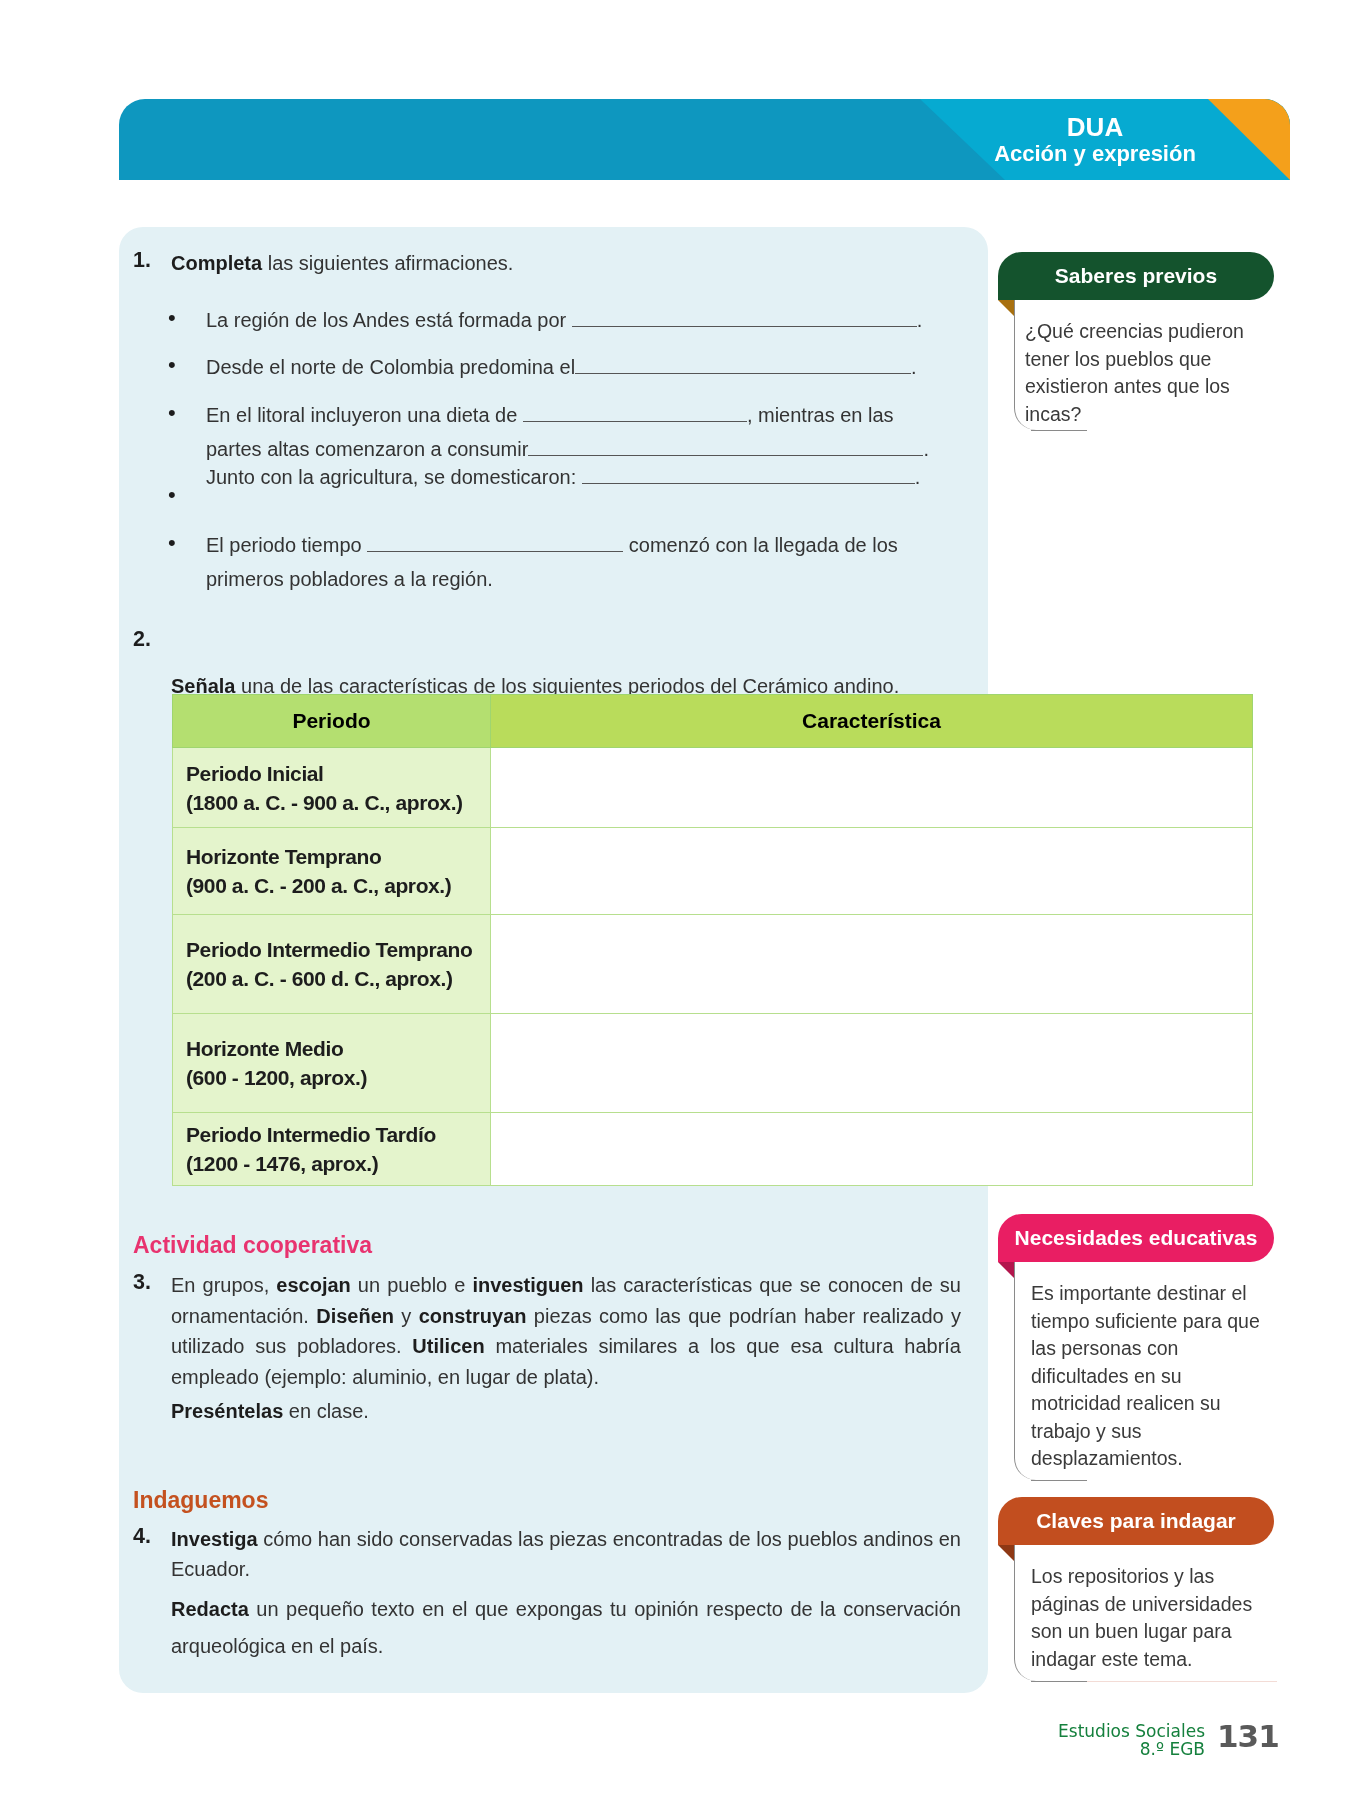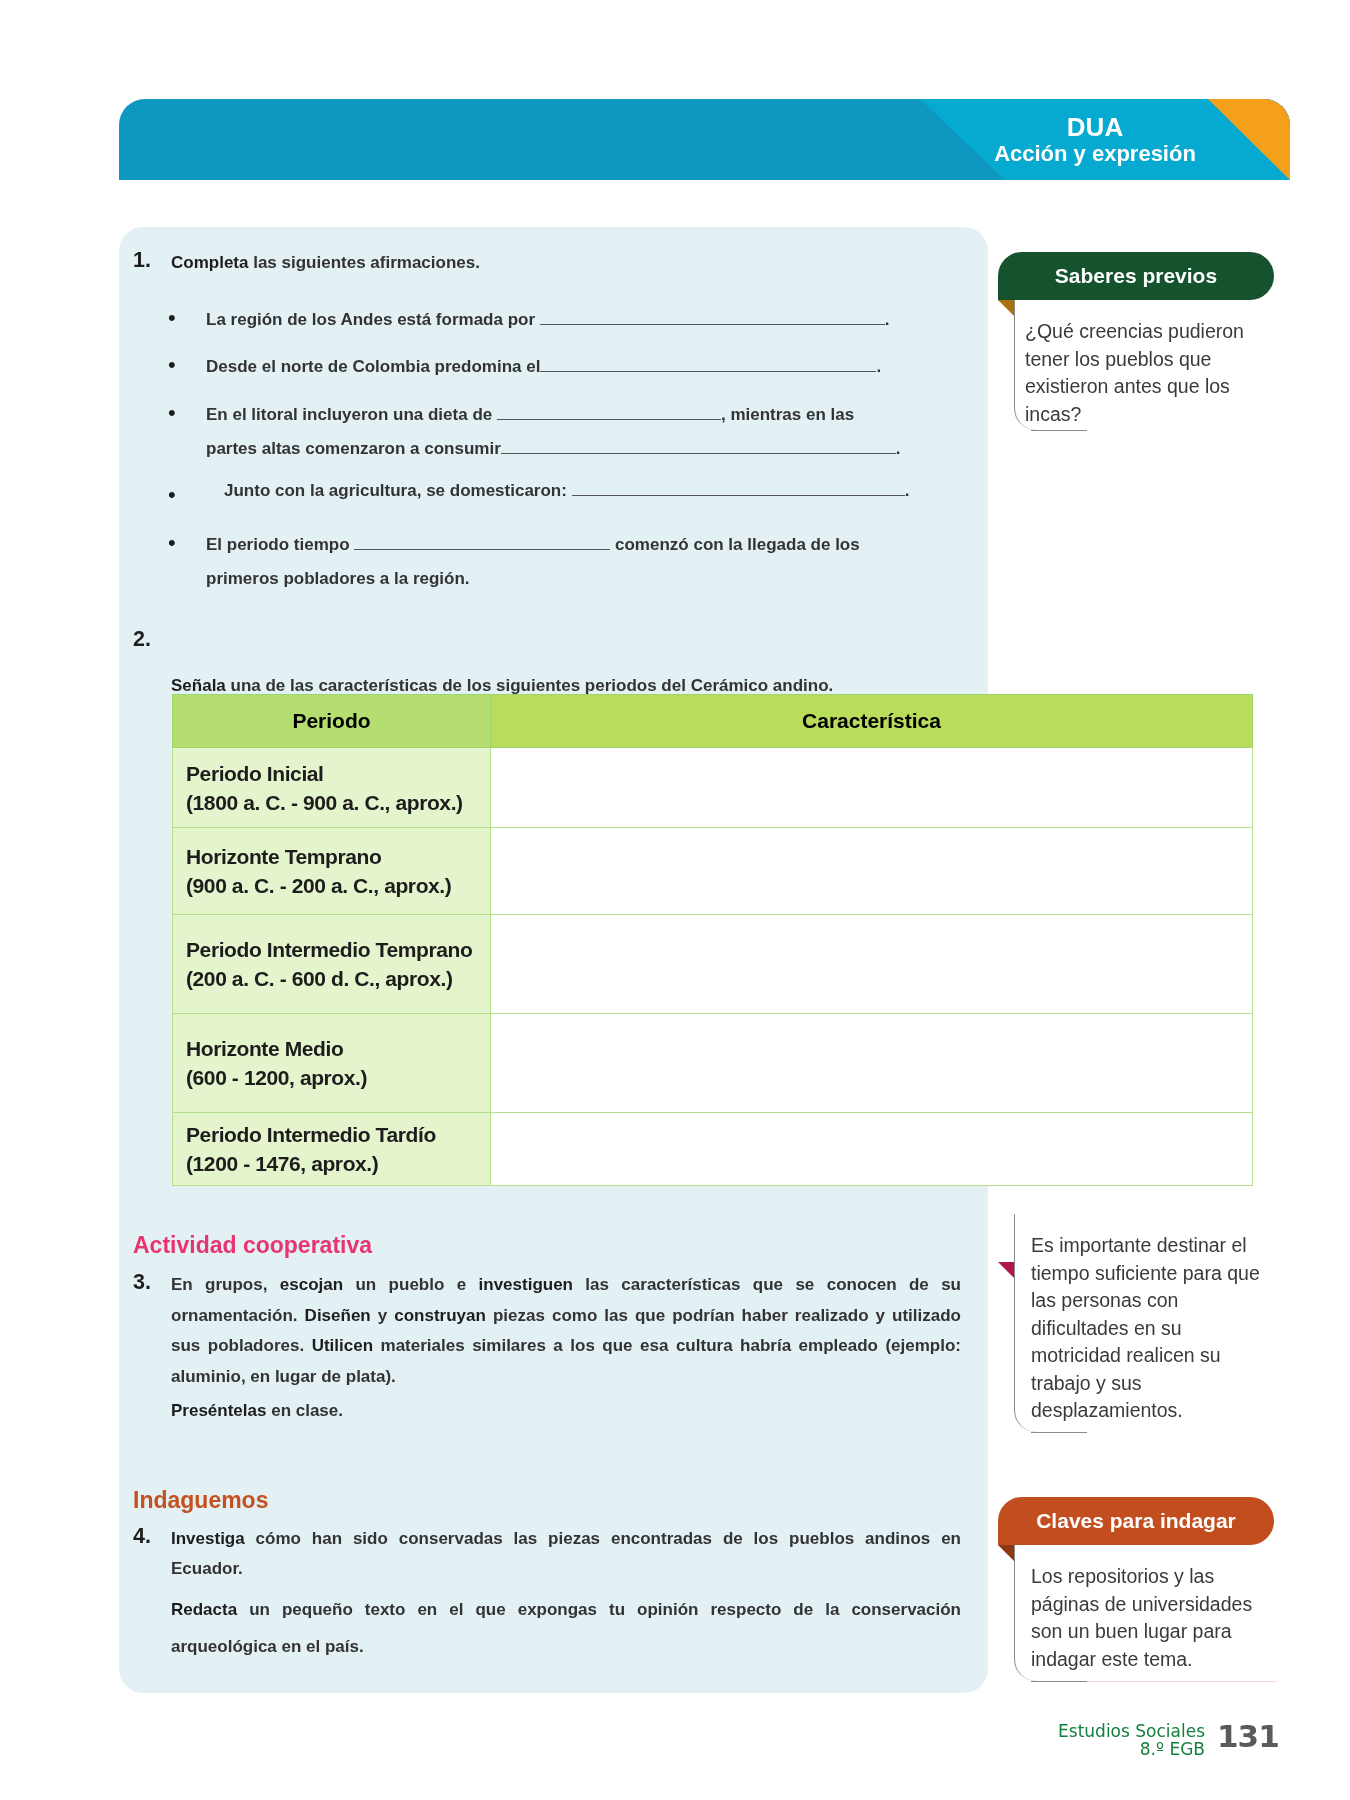--- a/index.html
+++ b/index.html
@@ -16,21 +16,21 @@
   .header .title { position: absolute; left: 22px; top: 20px; color: #fff;
     font-size: 39px; font-family: "DejaVu Sans", sans-serif; letter-spacing: 0.3px; }
   .header .dua { position: absolute; right: 85px; top: 14px; width: 220px; text-align: center; color: #fff; }
   .header .dua .d1 { font-size: 26px; font-weight: bold; line-height: 28px; }
   .header .dua .d2 { font-size: 22px; font-weight: bold; line-height: 26px; }
 
   
   .panel { position: absolute; left: 119px; top: 227px; width: 869px; height: 1466px;
     background: #e3f1f5; border-radius: 24px; }
 
-  .q { position: absolute; font-size: 17px; color: #333; line-height: 30px; font-weight: bold; }
+  .q { position: absolute; font-size: 20px; color: #333; line-height: 30px; }
   .q b { color: #1d1d1d; }
   .num { position: absolute; font-weight: bold; color: #1d1d1d; font-size: 21.5px; }
   .bullet { position: absolute; font-size: 22px; color: #1d1d1d; }
   .blank { display: inline-block; border-bottom: 1.5px solid #555; height: 18px; vertical-align: baseline; }
   .justify { text-align: justify; text-align-last: left; }
 
   
   .tbl { position: absolute; left: 172px; top: 694px; width: 1081px; border-collapse: collapse; }
   .tbl th { height: 53px; background: #b9dc5b; font-size: 21px; font-weight: bold; color: #000000;
     border: 1.5px solid #9fd56f; }
@@ -91,21 +91,21 @@
 
 <div class="bullet" style="left:168px; top:400px;">•</div>
 <div class="q" style="left:206px; top:400px; width:760px;">
   <span>En el litoral incluyeron una dieta de </span><span class="blank" style="width:224px;"></span><span>, mientras en las</span>
 </div>
 <div class="q" style="left:206px; top:434px; width:760px;">
   <span>partes altas comenzaron a consumir</span><span class="blank" style="width:395px;"></span><span>.</span>
 </div>
 
 <div class="bullet" style="left:168px; top:482px;">•</div>
-<div class="q" style="left:206px; top:476px; width:755px;margin-left:18px;">
+<div class="q" style="left:206px; top:462px; width:755px;">
   <span>Junto con la agricultura, se domesticaron: </span><span class="blank" style="width:333px;"></span><span>.</span>
 </div>
 
 <div class="bullet" style="left:168px; top:530px;">•</div>
 <div class="q" style="left:206px; top:530px; width:760px;">
   <span>El periodo tiempo </span><span class="blank" style="width:256px;"></span><span> comenzó con la llegada de los</span>
 </div>
 <div class="q" style="left:206px; top:564px; width:760px;">primeros pobladores a la región.</div>
 
 <div class="num" style="left:133px; top:627px;">2.</div>
@@ -180,20 +180,21 @@
 <div class="side" style="top:252px;">
   <div class="tab" style="background:#14532d;">Saberes previos</div>
   <div class="fold" style="background:#a8700f;"></div>
   <div class="body" style="height:130px;padding-left:10px;">
     <div>¿Qué creencias pudieron tener los pueblos que existieron antes que los incas?</div>
     <div class="rule"></div>
   </div>
 </div>
 
 <div class="side" style="top:1214px;">
+  <div class="tab" style="background:#e91e63;">Necesidades educativas</div>
   <div class="fold" style="background:#b3164d;"></div>
   <div class="body" style="height:218px;">
     <div>Es importante destinar el tiempo suficiente para que las personas con dificultades en su motricidad realicen su trabajo y sus desplazamientos.</div>
     <div class="rule"></div>
   </div>
 </div>
 
 <div class="side" style="top:1497px;">
   <div class="tab" style="background:#c24e1f;">Claves para indagar</div>
   <div class="fold" style="background:#8e3814;"></div>

